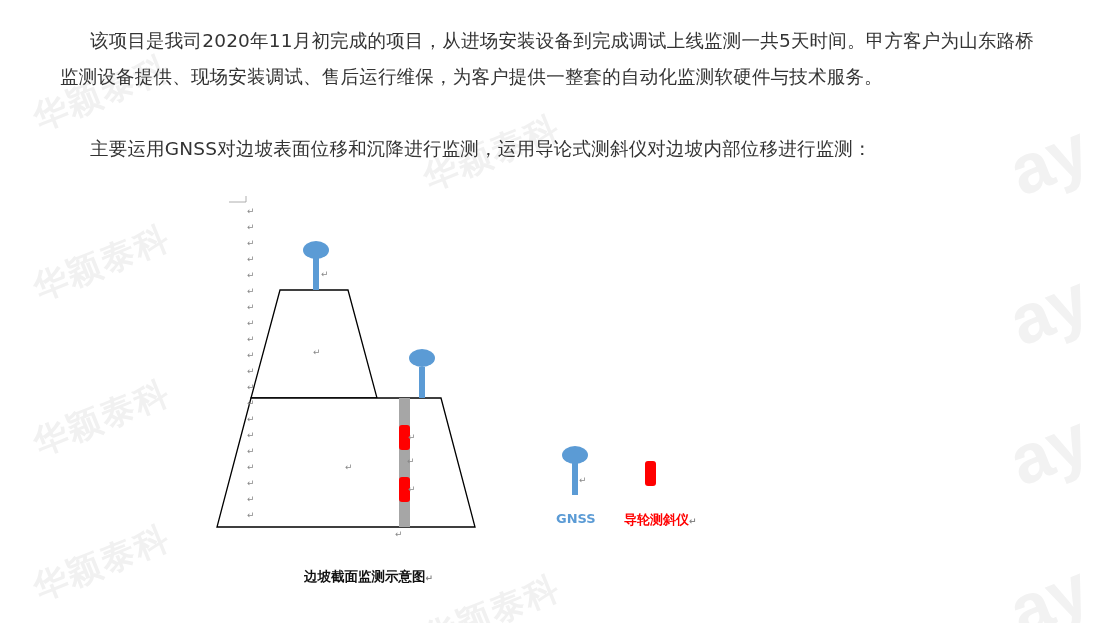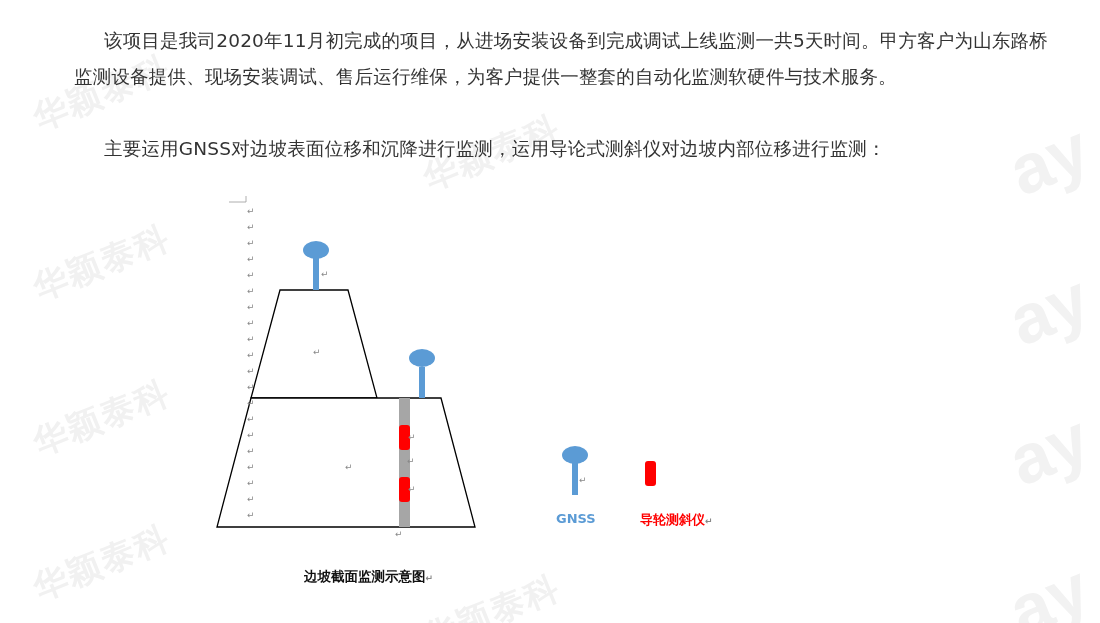--- a/index.html
+++ b/index.html
@@ -2,21 +2,21 @@
 <html><head>
 <meta charset="utf-8">
 <style>
   html, body { margin:0; padding:0; }
   body { width:1100px; height:623px; background:#ffffff; position:relative; overflow:hidden;
          font-family:"DejaVu Sans", "Liberation Sans", sans-serif; }
   .watermark { position:absolute; color:#f1f1f1; font-weight:bold; transform:rotate(-22deg);
                white-space:nowrap; pointer-events:none; }
   .wm-cn { font-size:34px; letter-spacing:2px; }
   .wm-ay { font-size:70px; font-family:"Liberation Sans", sans-serif; color:#f2f2f2; }
-  .para { position:absolute; left:74px; width:1020px; font-size:18.5px; color:#333333;
+  .para { position:absolute; left:60px; width:1020px; font-size:18.5px; color:#333333;
           line-height:36px; letter-spacing:0.2px; }
   .para .indent { display:inline-block; width:30px; }
   #diagram { position:absolute; left:0; top:0; }
   .caption { position:absolute; left:304px; top:568px; font-size:13.5px; font-weight:bold; color:#111; }
   .legend-label { position:absolute; font-size:13px; font-weight:bold;text-align:right; }
   .mark { font-size:9px; color:#888; }
 </style>
 </head>
 <body>
 
@@ -96,15 +96,15 @@
     <text x="345" y="470">↵</text>
     <text x="408" y="440">↵</text>
     <text x="407" y="464">↵</text>
     <text x="408" y="492">↵</text>
     <text x="395" y="537">↵</text>
     <text x="579" y="483">↵</text>
   </g>
 </svg>
 
 <div class="legend-label" style="left:556px;top:511px;color:#5b9bd5;">GNSS</div>
-<div class="legend-label" style="left:640px;top:511px;color:#ff0000;"><span>导轮测斜仪</span><span class="mark">↵</span></div>
+<div class="legend-label" style="left:624px;top:511px;color:#ff0000;"><span>导轮测斜仪</span><span class="mark">↵</span></div>
 
 <div class="caption"><span>边坡截面监测示意图</span><span class="mark">↵</span></div>
 
 </body></html>

